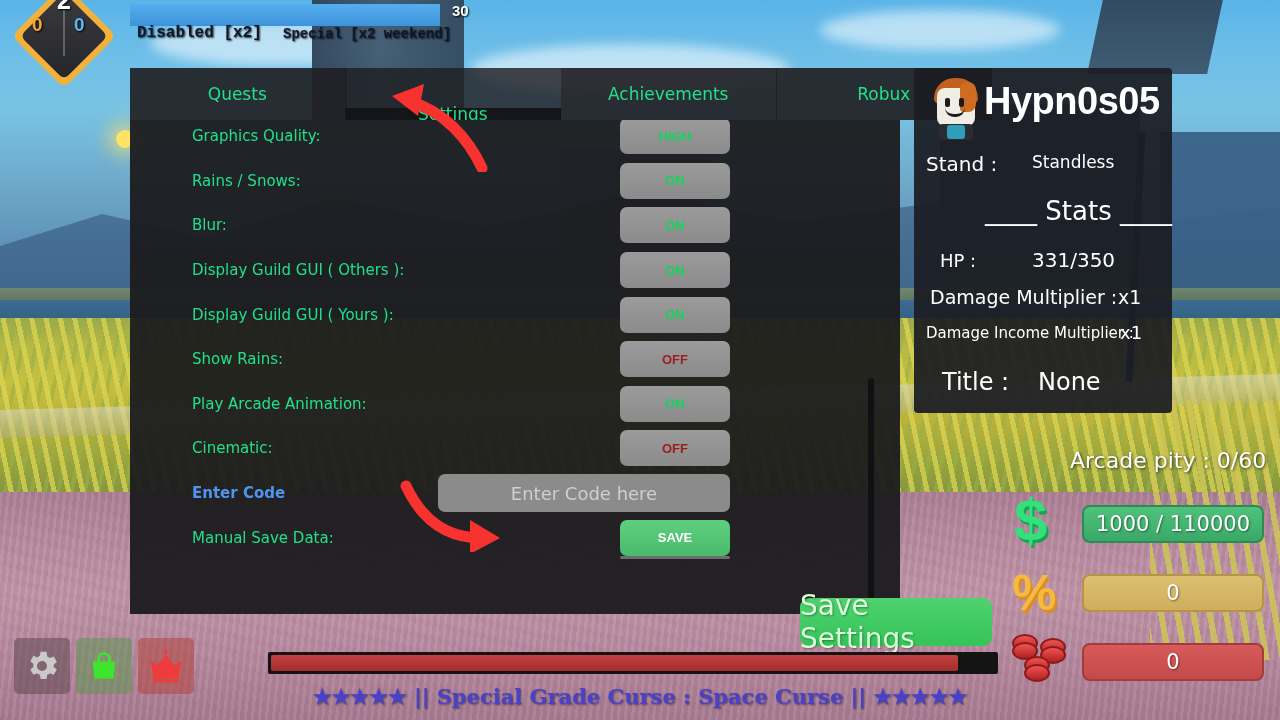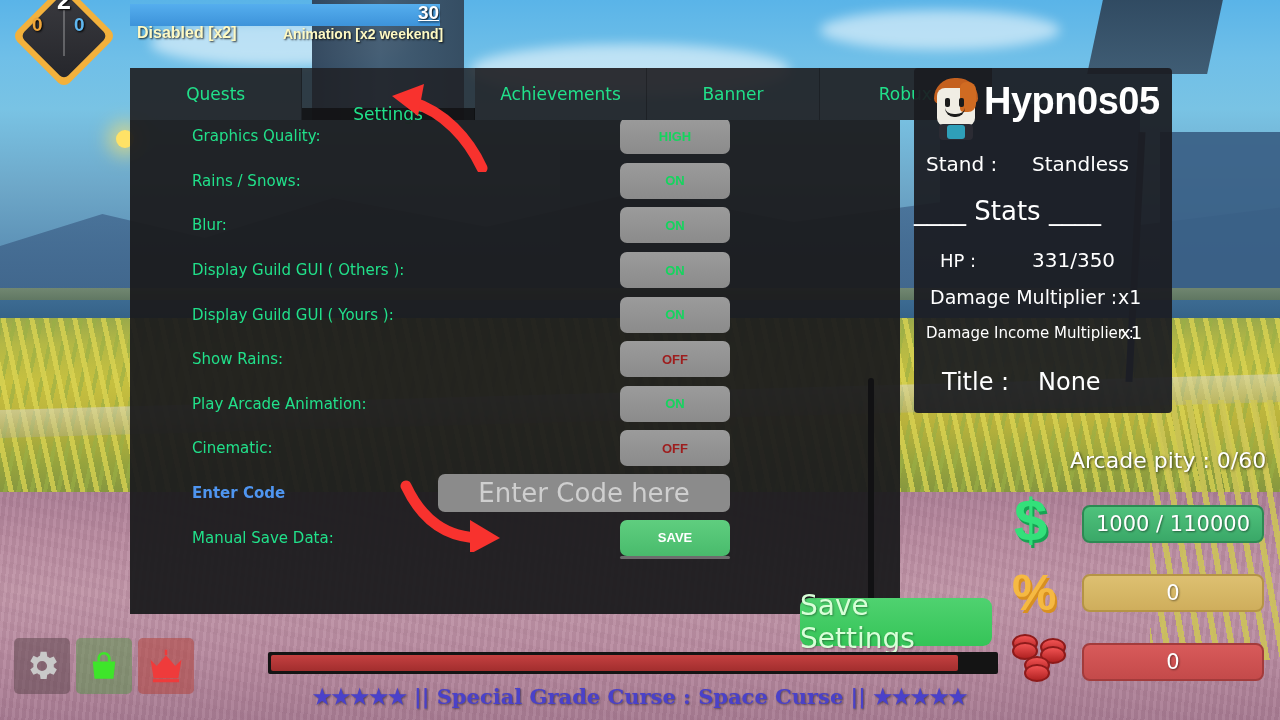--- a/index.html
+++ b/index.html
@@ -138,31 +138,30 @@
 
   
   .xp-bar-wrap {
     position: absolute; left: 130px; top: 4px; width: 310px; height: 22px;
   }
   .xp-bar-fill {
     position: absolute; inset: 0;
     background: linear-gradient(180deg, #55aeee, #3d93da);
   }
   .xp-value {
-    position: absolute; left: 418px; top: 2px;
-    color: #ffffff; font-size: 19px; font-weight: bold;
+    position: absolute; left: 452px; top: 2px;
+    color: #ffffff; font-size: 15px; font-weight: bold;
     font-family: "Liberation Sans", sans-serif;
     text-shadow: 1px 1px 2px #000;
-    text-decoration: underline;
   }
 
   
   .buff {
-    position: absolute; color: #fef9c3; font-weight: bold;
-    font-family: Liberation Sans, sans-serif;
+    position: absolute; color: #0f172a; font-weight: bold;
+    font-family: Liberation Mono, monospace;
     text-shadow: 1px 1px 2px rgba(0,0,0,.8);
   }
   .buff-1 { left: 137px; top: 24px; font-size: 16px; }
   .buff-2 { left: 283px; top: 26px; font-size: 14px; }
 
   
   .settings-window {
     position: absolute; left: 130px; top: 68px; width: 862px; height: 546px;
   }
   .tabbar {
@@ -218,21 +217,21 @@
     display: flex; align-items: center; justify-content: center;
     color: #ffffff; font-size: 13px; font-weight: bold;
     font-family: "Liberation Sans", sans-serif;
     cursor: pointer;
   }
   .code-input {
     position: absolute; left: 308px; width: 292px; height: 38px;
     border-radius: 7px;
     background: #8b8b8b;
     display: flex; align-items: center; justify-content: center;
-    color: #cfcfcf; font-size: 26px;
+    color: #cfcfcf; font-size: 18px;
     font-family: "DejaVu Sans", sans-serif;
     cursor: text;
   }
   .row-sep {
     position: absolute; left: 490px; width: 110px; height: 3px;
     background: #6d6d6d; border-radius: 2px;
   }
   .panel-scrollbar {
     position: absolute; left: 738px; top: 258px; width: 6px; height: 270px;
     background: #111113; border-radius: 3px; cursor: pointer;
@@ -289,22 +288,22 @@
     background: #2f9fb8; border-radius: 3px;
   }
   .player-name {
     position: absolute; left: 70px; top: 12px;
     color: #ffffff; font-size: 38px; font-weight: bold;
     font-family: "Liberation Sans", sans-serif;
     letter-spacing: -0.5px;
   }
   .pp-row { position: absolute; color: #ffffff; font-family: "DejaVu Sans", sans-serif; }
   .pp-stand-k  { left: 12px; top: 84px; font-size: 20px; }
-  .pp-stand-v  { left: 118px; top: 84px; font-size: 20px; }
-  .pp-stats-hd { left: 0; right: 0; top: 128px; text-align: left; font-size: 26px; }
+  .pp-stand-v  { left: 118px; top: 84px; font-size: 17px; }
+  .pp-stats-hd { left: 0; right: 0; top: 128px; text-align: right; font-size: 26px; }
   .pp-hp-k     { left: 26px; top: 182px; font-size: 18px; }
   .pp-hp-v     { left: 118px; top: 180px; font-size: 20px; }
   .pp-dm-k     { left: 16px; top: 218px; font-size: 19px; }
   .pp-dm-v     { left: 204px; top: 218px; font-size: 19px; }
   .pp-dim-k    { left: 12px; top: 256px; font-size: 15px; }
   .pp-dim-v    { left: 206px; top: 254px; font-size: 18px; }
   .pp-title-k  { left: 12px; top: 300px; font-size: 24px; margin-left: 16px; }
   .pp-title-v  { left: 124px; top: 300px; font-size: 24px; }
 
   
@@ -417,38 +416,35 @@
     <div class="lvl-left">0</div>
     <div class="lvl-right">0</div>
   </div>
 
   <div class="xp-bar-wrap">
     <div class="xp-bar-fill"></div>
   </div>
   <div class="xp-value">30</div>
 
   <div class="buff buff-1">Disabled [x2]</div>
-  <div class="buff buff-2">Animation [x2 weekend]</div>
+  <div class="buff buff-2">Special [x2 weekend]</div>
 
   <div class="settings-window">
 
     <div class="tabbar">
       <div class="tab">
         <span>Quests</span>
       </div>
       <div class="tab active">
         <span>Settings</span>
       </div>
       <div class="tab">
         <span>Achievements</span>
       </div>
       <div class="tab">
-        <span>Banner</span>
-      </div>
-      <div class="tab">
         <span>Robux</span>
       </div>
     </div>
 
     <div class="panel">
       <div class="rows" style="top:-6px;">
 
         <div class="row">
           <div class="row-label">Graphics Quality:</div>
           <div class="toggle-btn">

